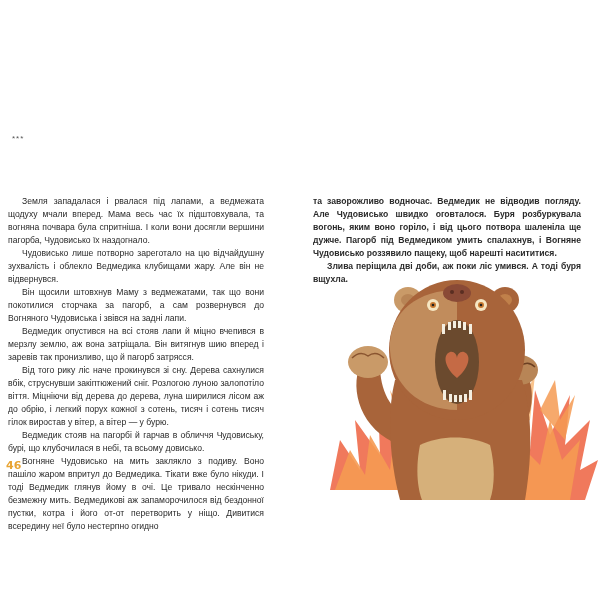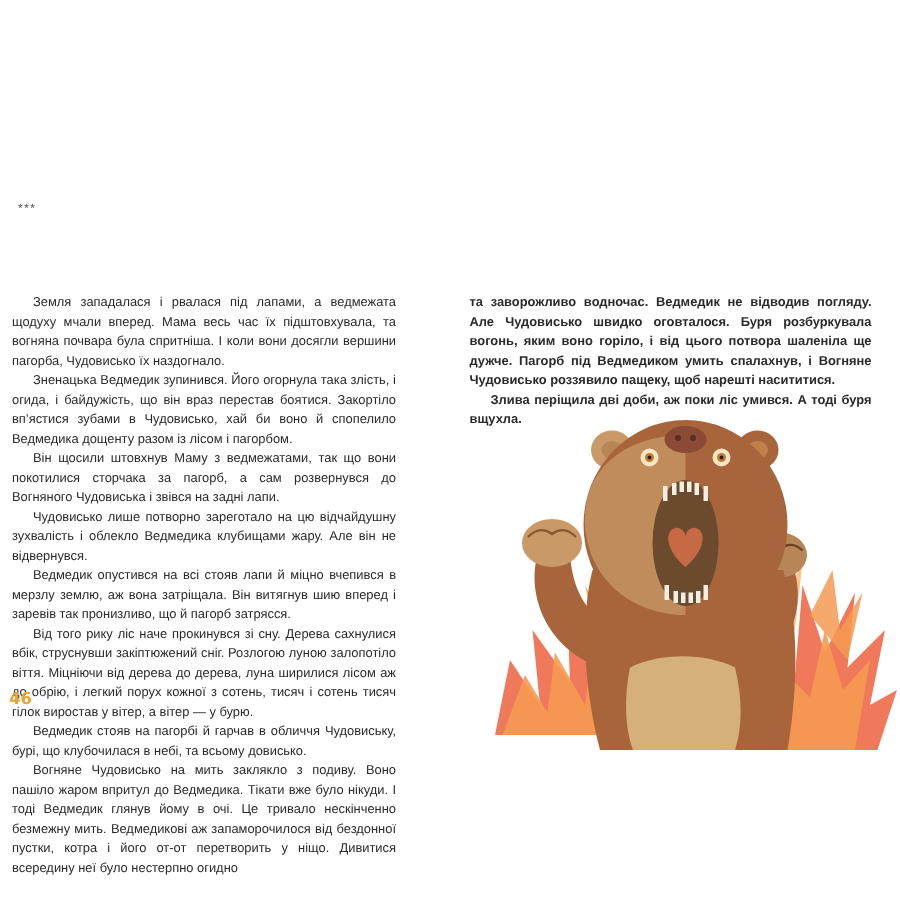--- a/index.html
+++ b/index.html
@@ -28,23 +28,22 @@
 </style>
 </head>
 <body>
 
 <div class="spread">
 
   <div class="stars">***</div>
 
   <div class="col col-left">
     <p class="first">Земля западалася і рвалася під лапами, а ведмежата щодуху мчали вперед. Мама весь час їх підштовхувала, та вогняна почвара була спритніша. І коли вони досягли вершини пагорба, Чудовисько їх наздогнало.</p>
-    <p>Зненацька Ведмедик зупинився. Його огорнула така злість, і оги­да, і байдужість, що він враз перестав боятися. Закортіло вп’ястися зубами в Чудовисько, хай би воно й спопелило Ведмедика дощенту разом із лісом і пагорбом.</p>
+    <p>Чудовисько лише потворно зареготало на цю відчайдушну зухва­лість і облекло Ведмедика клубищами жару. Але він не відвернувся.</p>
     <p>Він щосили штовхнув Маму з ведмежатами, так що вони покоти­лися сторчака за пагорб, а сам розвернувся до Вогняного Чудовись­ка і звівся на задні лапи.</p>
-    <p>Чудовисько лише потворно зареготало на цю відчайдушну зухва­лість і облекло Ведмедика клубищами жару. Але він не відвернувся.</p>
     <p>Ведмедик опустився на всі стояв лапи й міцно вчепився в мерз­лу землю, аж вона затріщала. Він витягнув шию вперед і заревів так пронизливо, що й пагорб затрясся.</p>
     <p>Від того рику ліс наче прокинувся зі сну. Дерева сахнулися вбік, струснувши закіптюжений сніг. Розлогою луною залопотіло віття. Міцніючи від дерева до дерева, луна ширилися лісом аж до обрію, і легкий порух кожної з сотень, тисяч і сотень тисяч гілок виростав у вітер, а вітер — у бурю.</p>
     <p>Ведмедик стояв на пагорбі й гарчав в обличчя Чудовиську, бурі, що клубочилася в небі, та всьому довисько.</p>
     <p>Вогняне Чудовисько на мить заклякло з подиву. Воно пашіло жа­ром впритул до Ведмедика. Тікати вже було нікуди. І тоді Ведмедик глянув йому в очі. Це тривало нескінченно безмежну мить. Ведме­дикові аж запаморочилося від бездонної пустки, котра і його от-от перетворить у ніщо. Дивитися всередину неї було нестерпно огидно</p>
   </div>
 
   <div class="page-num">46</div>
 
   <div class="col col-right">
     <p class="noindent">та заворожливо водночас. Ведмедик не відводив погляду. Але Чу­довисько швидко оговталося. Буря розбуркувала вогонь, яким воно горіло, і від цього потвора шаленіла ще дужче. Пагорб під Ведмеди­ком умить спалахнув, і Вогняне Чудовисько роззявило пащеку, щоб нарешті насититися.</p>

